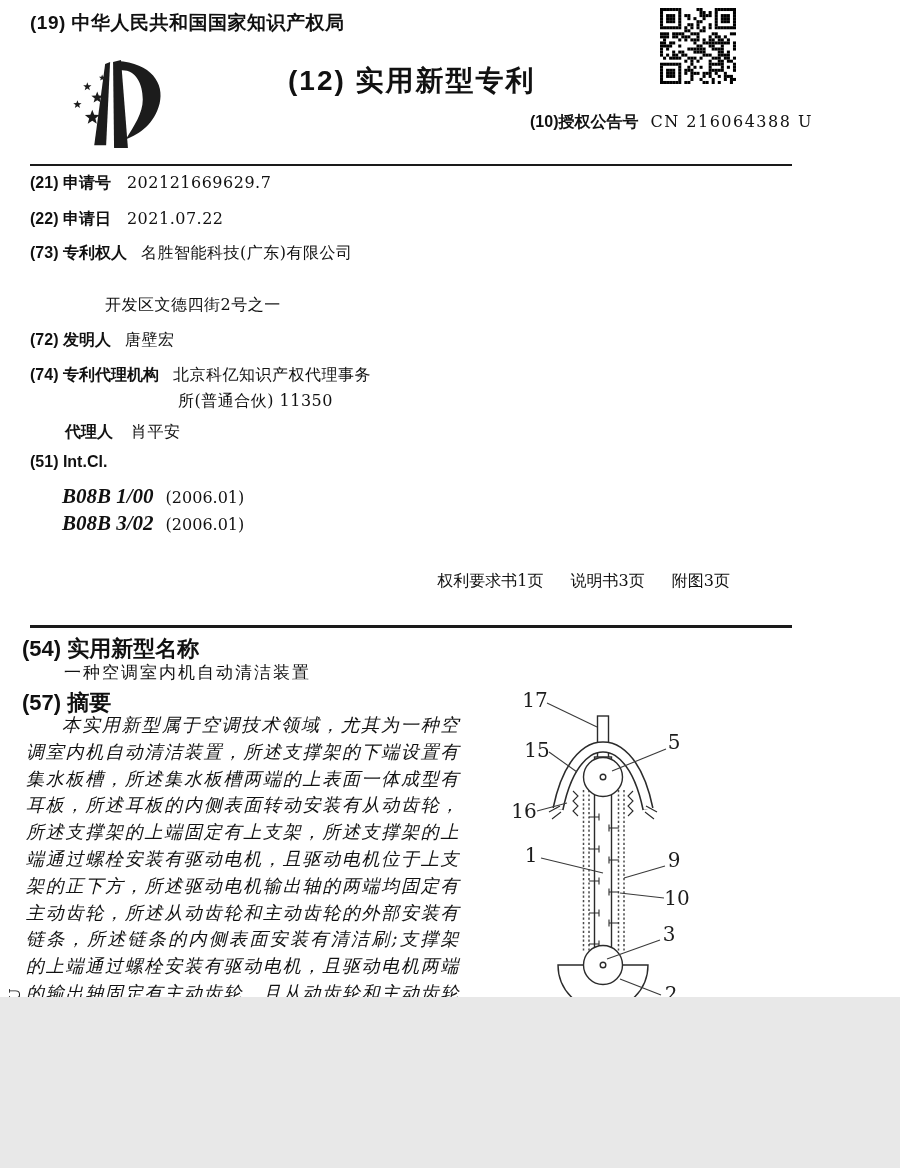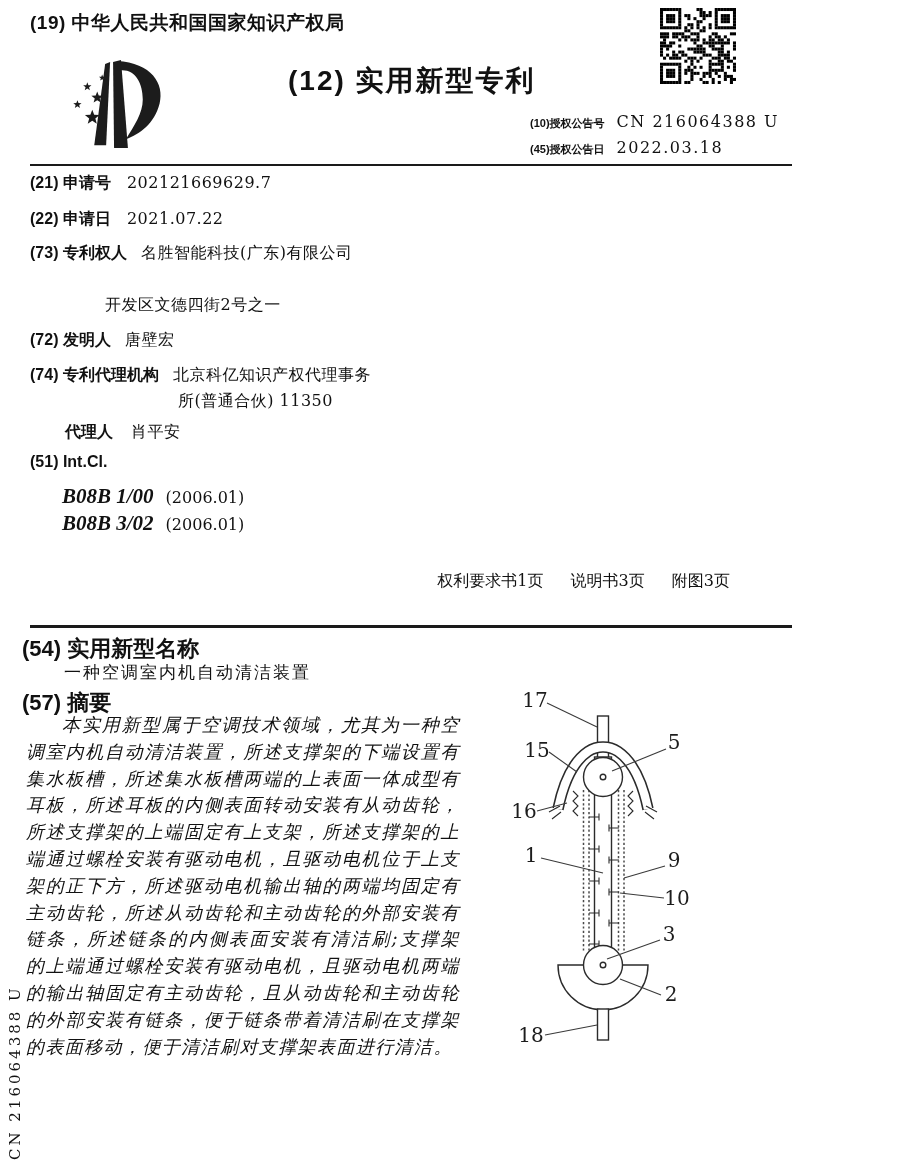--- a/index.html
+++ b/index.html
@@ -1,27 +1,27 @@
 <!DOCTYPE html>
 <html><head>
 <meta charset="utf-8">
 <style>
   html,body{margin:0;padding:0;background:#e8e8e8;}
-  .page{position:relative;width:900px;height:1168px;background:#ffffff;margin:0 auto;
+  .page{position:relative;width:900px;height:997px;background:#ffffff;margin:0 auto;
         overflow:hidden;color:#111;}
   .hei{font-family:"Liberation Sans",sans-serif;font-weight:bold;}
   .song{font-family:"DejaVu Serif","Liberation Serif",serif;}
   .abs{position:absolute;white-space:nowrap;}
 
   .office{left:30px;top:10px;font-size:19px;letter-spacing:0.5px;}
   .logo{position:absolute;left:60px;top:56px;width:120px;height:104px;}
   .doctype{left:288px;top:62px;font-size:28px;letter-spacing:2px;}
   .qr{position:absolute;left:660px;top:8px;width:76px;height:76px;}
   .pubrow{position:absolute;left:530px;white-space:nowrap;}
-  .publabel{font-size:11px;}
+  .publabel{font-size:16px;}
   .pubval{font-size:16px;letter-spacing:1.5px;margin-left:8px;}
 
   .rule{position:absolute;left:30px;width:762px;background:#1a1a1a;}
   .rule-top{top:164px;height:2px;}
   .rule-mid{top:625px;height:3px;}
 
   .brow{position:absolute;left:30px;font-size:16px;white-space:nowrap;}
   .brow .lbl{font-family:"Liberation Sans",sans-serif;font-weight:bold;}
   .brow .val{font-family:"DejaVu Serif","Liberation Serif",serif;letter-spacing:0.5px;}
   .icode{font-family:Liberation Serif, serif;font-style:italic;font-weight:bold;font-size:21px;}
@@ -378,24 +378,20 @@
           <rect x="57" y="72" width="3" height="3"></rect>
           <rect x="69" y="72" width="3" height="3"></rect>
         </g>
       </svg>
   </div>
 
   <div class="pubrow" style="top:112px">
     <span class="publabel hei">(10)授权公告号</span>
     <span class="pubval song">CN 216064388 U</span>
   </div>
-  <div class="pubrow" style="top:138px">
-    <span class="publabel hei">(45)授权公告日</span>
-    <span class="pubval song">2022.03.18</span>
-  </div>
 
   <div class="rule rule-top"></div>
 
   <div class="brow" style="top:173px">
     <span class="lbl">(21) 申请号</span>
     <span class="val" style="margin-left:12px">202121669629.7</span>
   </div>
   <div class="brow" style="top:209px">
     <span class="lbl">(22) 申请日</span>
     <span class="val" style="margin-left:12px">2021.07.22</span>

